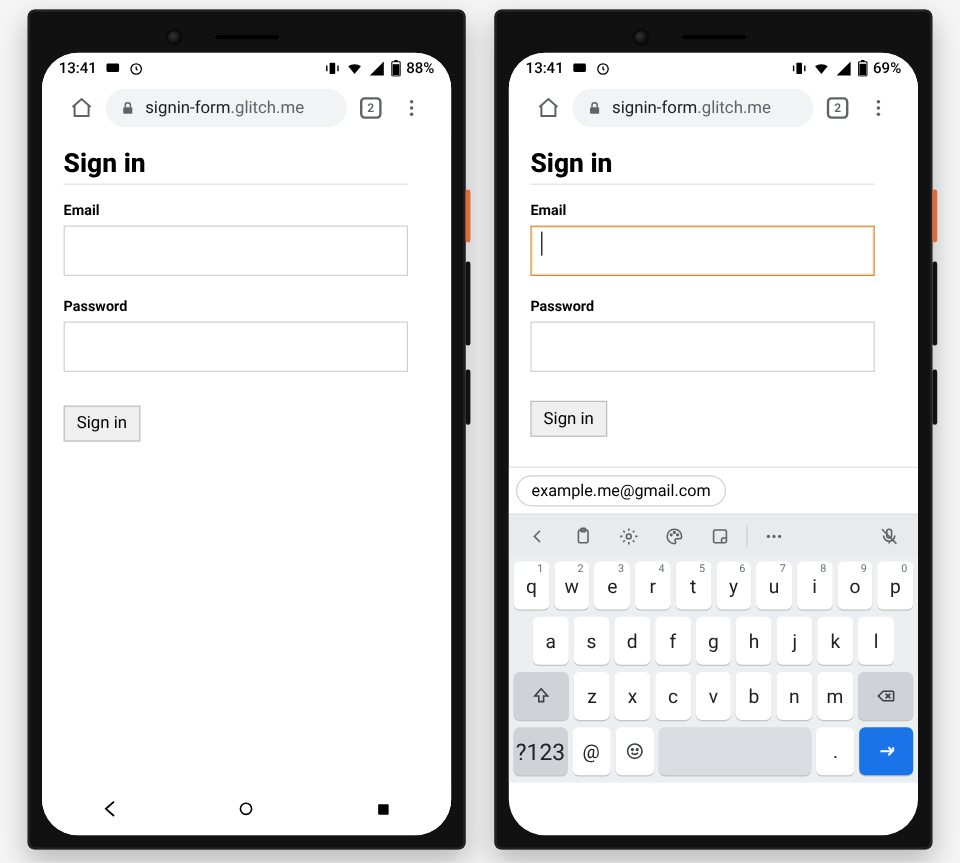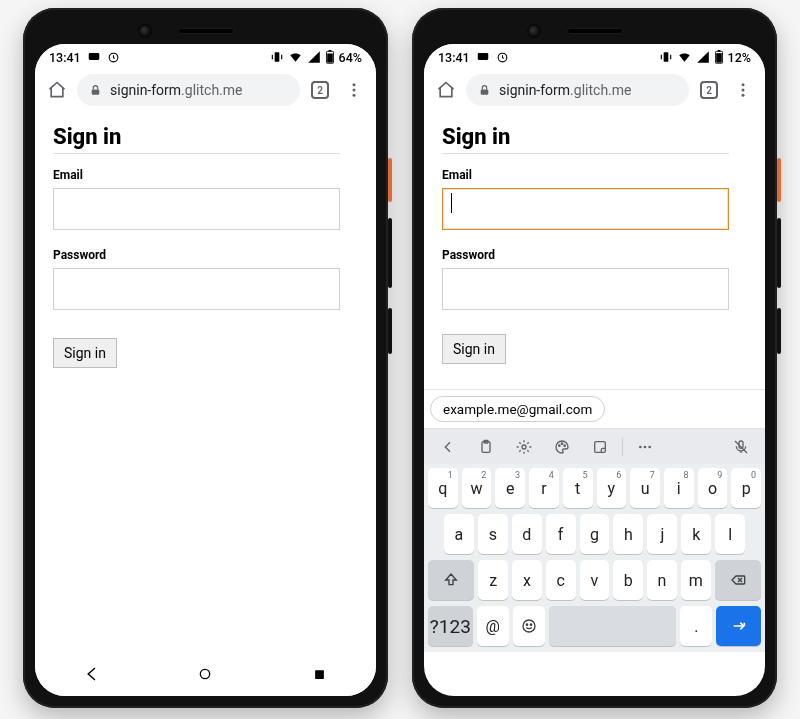--- a/index.html
+++ b/index.html
@@ -16,21 +16,21 @@
     display: flex;
     gap: 24px;
     padding: 8px 18px 0 18px;
     justify-content: center;
     align-items: flex-start;
   }
   .phone {
     width: 365px;
     height: 700px;
     background: #111;
-    border-radius: 32px;
+    border-radius: 6px;
     padding: 10px;
     position: relative;
     box-shadow: 0 10px 24px rgba(0,0,0,.25), inset 0 0 0 2px #222;
   }
   .side-btn {
     position: absolute;
     right: -4px;
     width: 4px;
     background: #e06a3a;
     border-radius: 2px;
@@ -81,21 +81,21 @@
     color: #000;
     background: #fff;
   }
   .status .right { display: flex; align-items: center; gap: 4px; }
   .status svg { display: block; }
   
   .urlbar {
     height: 44px;
     display: flex;
     align-items: center;
-    padding: 0 8px;
+    padding: 0 19px;
     gap: 6px;
     background: #fff;
   }
   .home-icon, .menu-icon, .tabs-icon {
     width: 28px; height: 28px;
     display: flex; align-items: center; justify-content: center;
     color: #5f6368;
   }
   .url-pill {
     flex: 1;
@@ -264,21 +264,21 @@
               <path d="M12 20l9-11c-5-4-13-4-18 0l9 11z"></path>
             </svg>
           <svg width="14" height="14" viewBox="0 0 24 24" fill="#000">
               <path d="M2 22h20V2L2 22z"></path>
             </svg>
           <svg width="10" height="14" viewBox="0 0 12 20" fill="#000">
               <rect x="1" y="2" width="10" height="17" rx="1" fill="none" stroke="#000" stroke-width="1.2"></rect>
               <rect x="4" y="0" width="4" height="2"></rect>
               <rect x="2" y="5" width="8" height="13"></rect>
             </svg>
-          <span>64%</span>
+          <span>88%</span>
         </div>
       </div>
 
       <div class="urlbar">
         <div class="home-icon">
           <svg width="20" height="20" viewBox="0 0 24 24" fill="none" stroke="#5f6368" stroke-width="2">
               <path d="M3 11l9-8 9 8M5 10v10h14V10"></path>
             </svg>
         </div>
         <div class="url-pill">
@@ -361,21 +361,21 @@
               <path d="M12 20l9-11c-5-4-13-4-18 0l9 11z"></path>
             </svg>
           <svg width="14" height="14" viewBox="0 0 24 24" fill="#000">
               <path d="M2 22h20V2L2 22z"></path>
             </svg>
           <svg width="10" height="14" viewBox="0 0 12 20" fill="#000">
               <rect x="1" y="2" width="10" height="17" rx="1" fill="none" stroke="#000" stroke-width="1.2"></rect>
               <rect x="4" y="0" width="4" height="2"></rect>
               <rect x="2" y="4.5" width="8" height="13.5"></rect>
             </svg>
-          <span>12%</span>
+          <span>69%</span>
         </div>
       </div>
       <div class="urlbar">
         <div class="home-icon">
           <svg width="20" height="20" viewBox="0 0 24 24" fill="none" stroke="#5f6368" stroke-width="2">
               <path d="M3 11l9-8 9 8M5 10v10h14V10"></path>
             </svg>
         </div>
         <div class="url-pill">
           <svg width="13" height="13" viewBox="0 0 24 24" fill="#5f6368">

